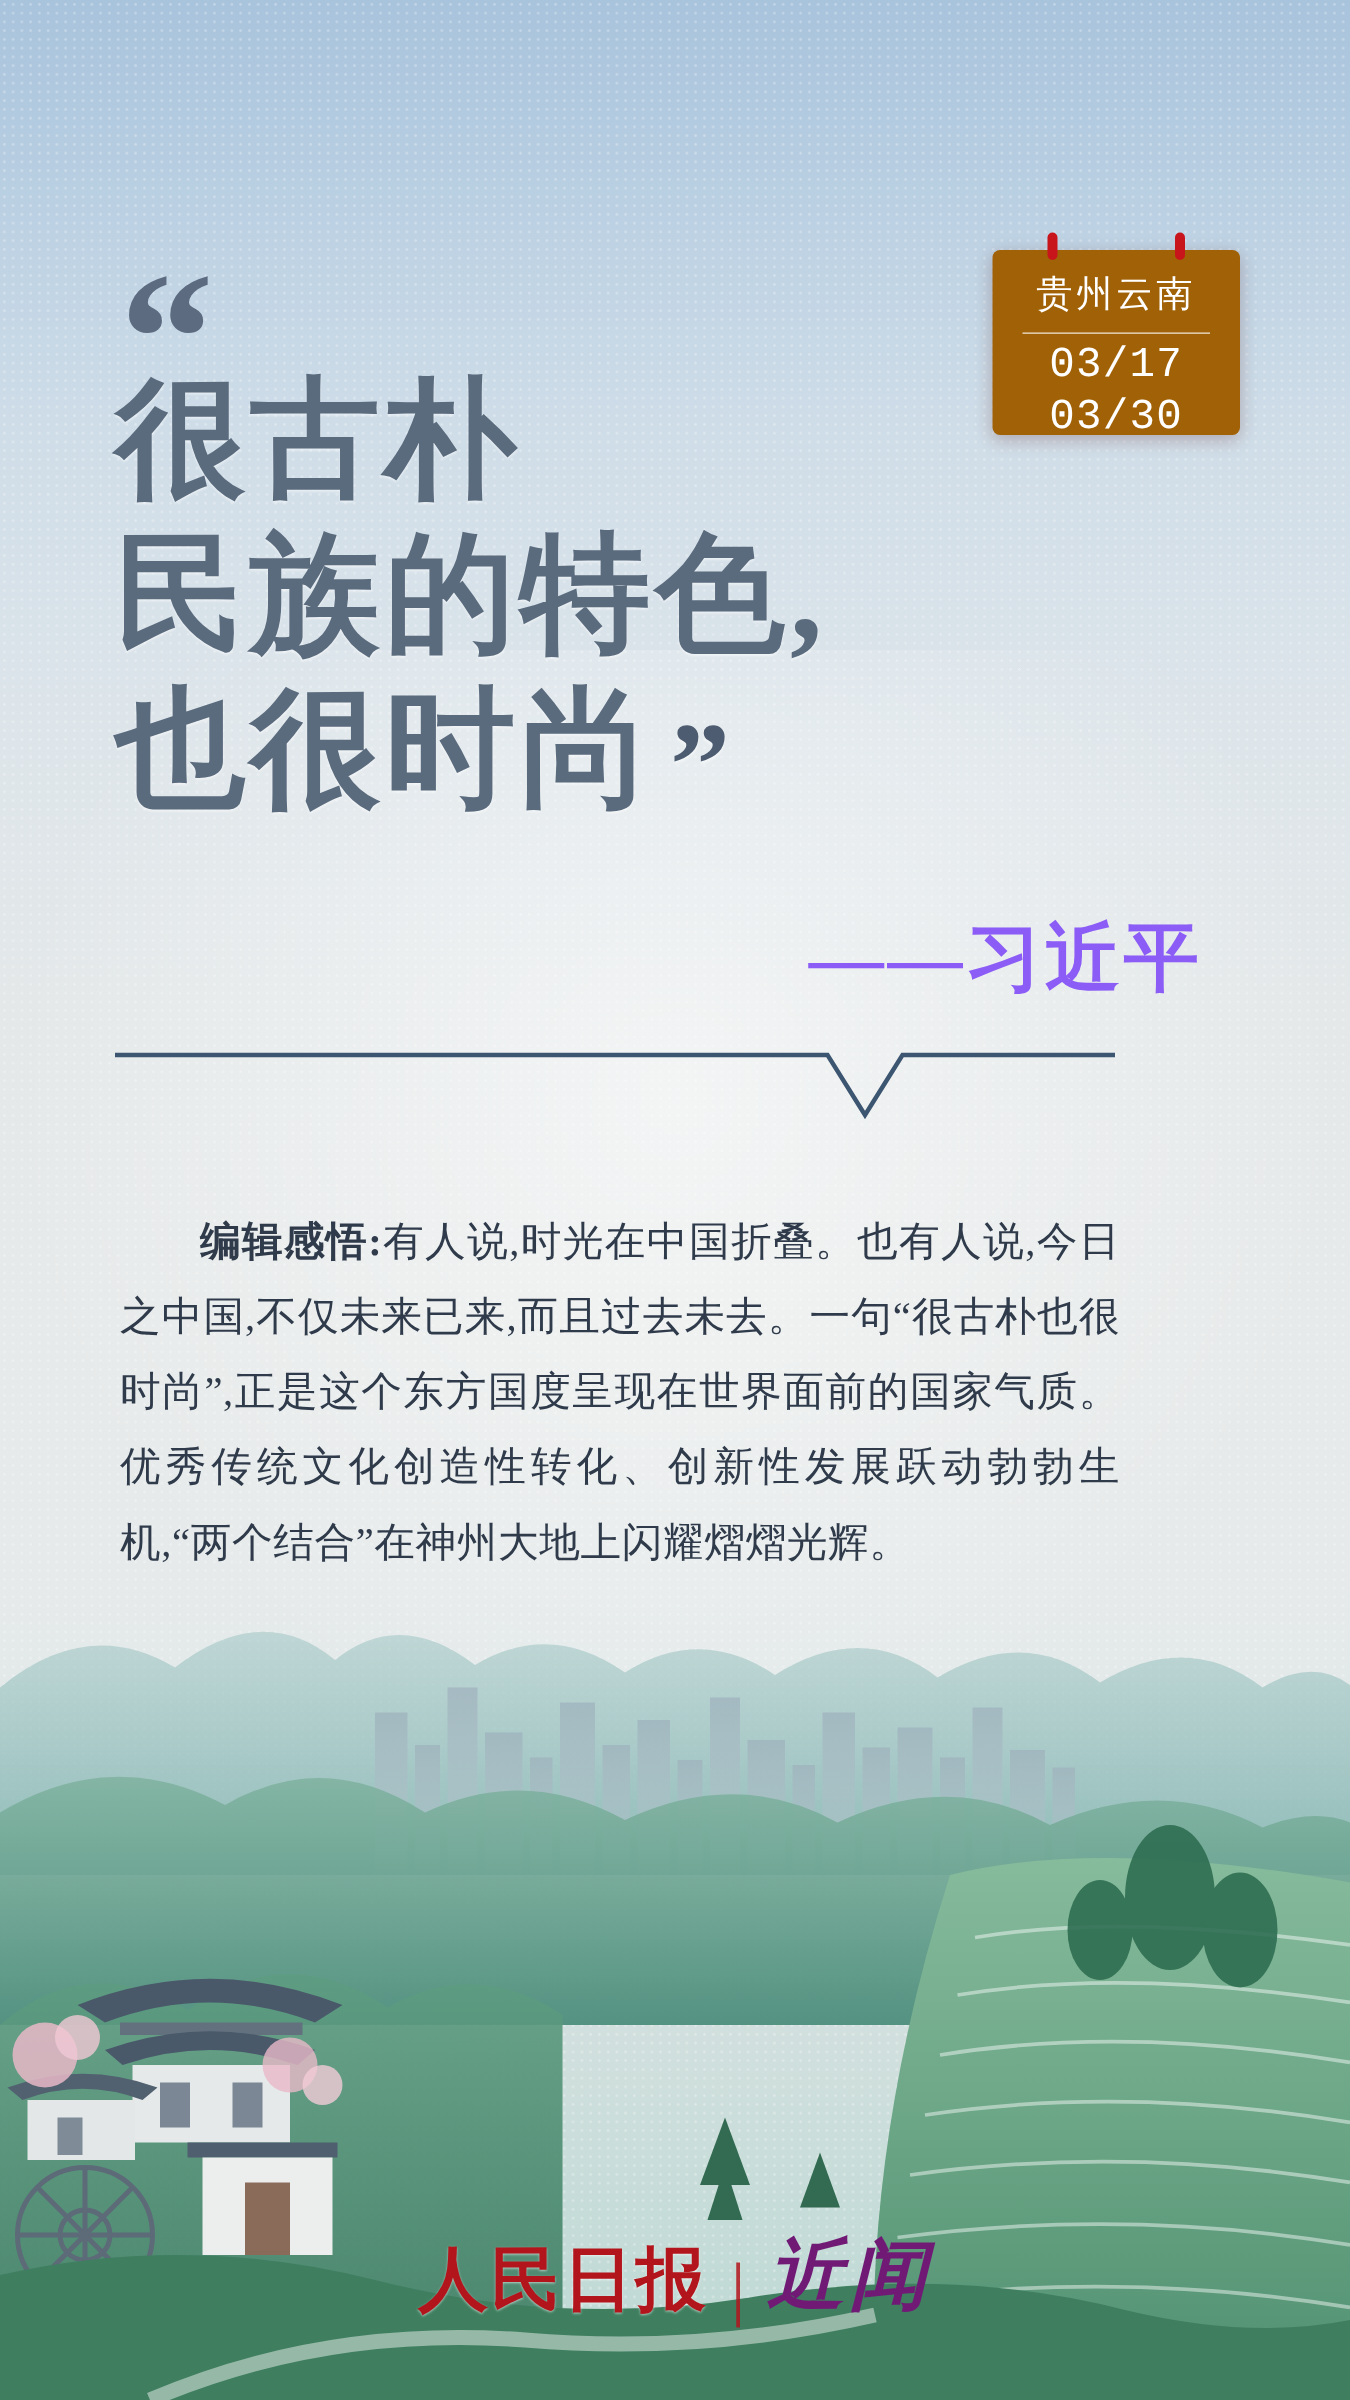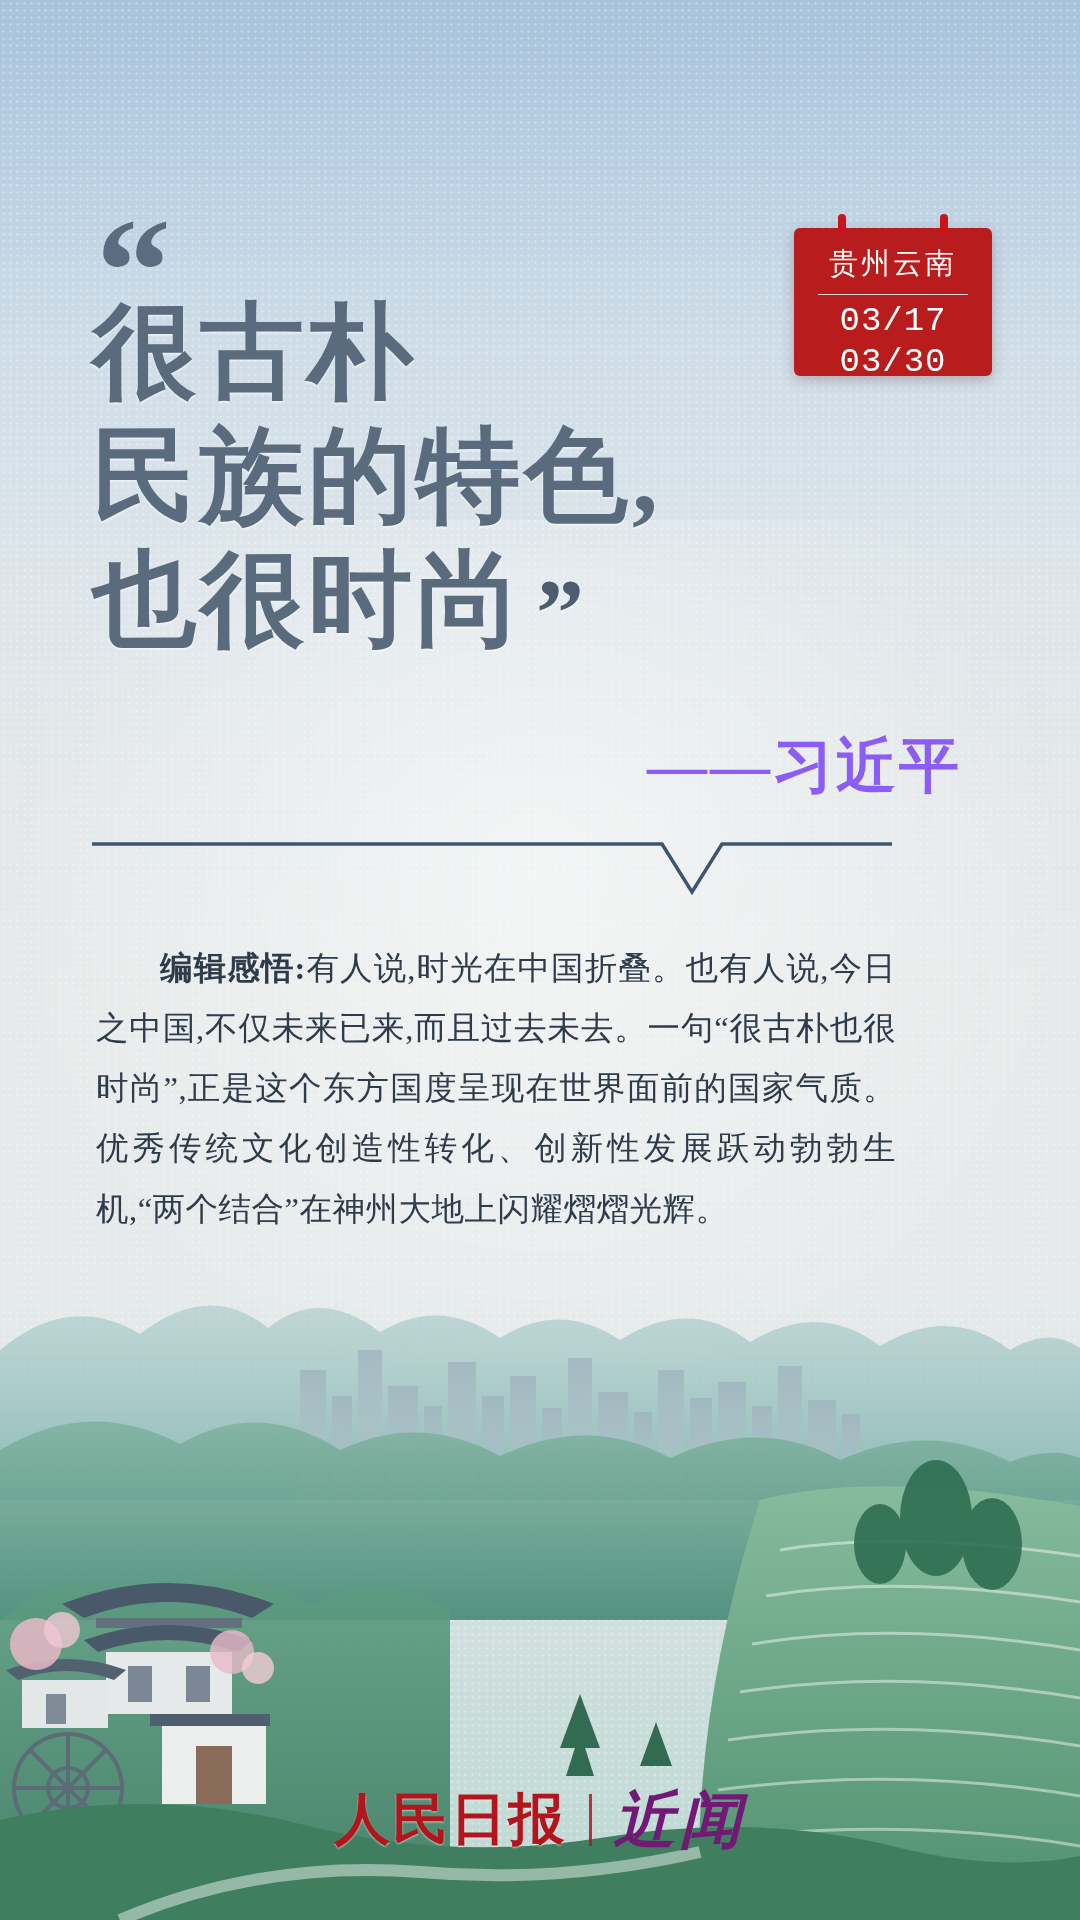--- a/index.html
+++ b/index.html
@@ -40,26 +40,25 @@
     pointer-events: none;
   }
 
   
   .calendar {
     position: absolute;
     top: 200px;
     right: 88px;
     width: 198px;
     height: 148px;
-    background: #b91c1c;
+    background: #a16207;
     border-radius: 6px;
     box-shadow: 0 4px 14px rgba(80,10,10,0.25);
     text-align: center;
     color: #fff;
-    margin-top: 28px;
   }
   .cal-rings {
     position: absolute;
     top: -14px; left: 0; right: 0;
     height: 18px;
   }
   .cal-rings span {
     position: absolute;
     width: 8px; height: 22px;
     background: #c8151c;
@@ -140,21 +139,21 @@
     top: 838px;
     width: 800px;
     height: 70px;
   }
   .divider svg { display: block; }
 
   
   .note {
     position: absolute;
     left: 96px;
-    top: 938px;
+    top: 964px;
     width: 800px;
     font-family: "Liberation Serif", serif;
     font-size: 32.5px;
     line-height: 1.85;
     color: #2f3b4b;
     text-align: justify;
     text-indent: 64px;
     letter-spacing: 0.5px;
   }
   .note b { font-weight: bold; }
@@ -163,21 +162,21 @@
   .scenery { position: absolute; left: 0; right: 0; bottom: 0; height: 720px; }
   .scenery svg { display: block; }
 
   
   .footer-logo {
     position: absolute;
     bottom: 58px;
     left: 0; right: 0;
     display: flex;
     justify-content: center;
-    align-items: center;
+    align-items: flex-end;
     gap: 22px;
   }
   .brand {
     font-family: "Liberation Serif", serif;
     font-weight: bold;
     font-size: 56px;
     color: #b3151c;
     letter-spacing: 2px;
     text-shadow: 0 1px 2px rgba(255,255,255,0.6);
   }

